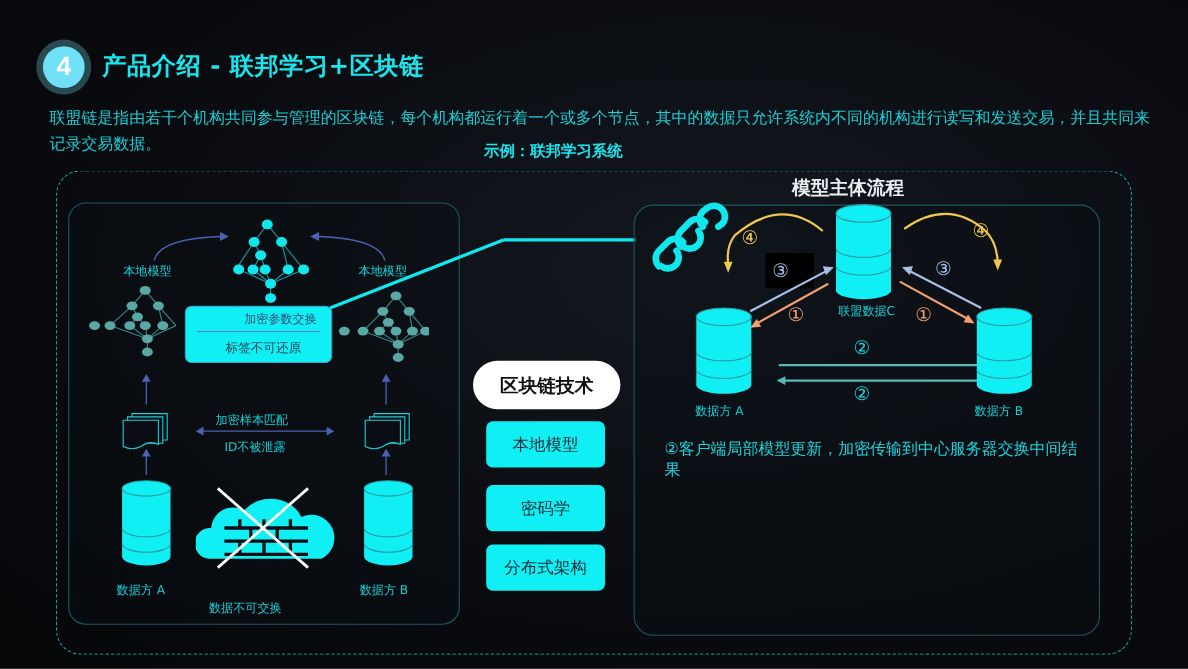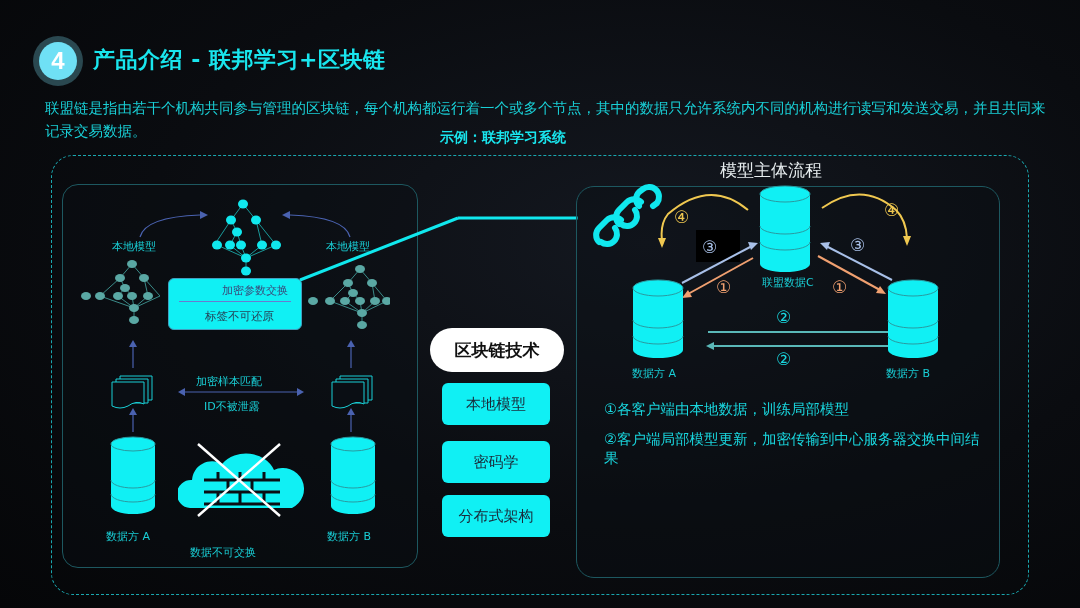--- a/index.html
+++ b/index.html
@@ -56,21 +56,21 @@
     left:442px; width:108px; height:42px; border-radius:6px; background:#10f0f4;
     color:#1a2a3a; font-size:15px; display:flex; align-items:center; justify-content:center; cursor:pointer;
   }
 
   
   .right-panel {
     left:576px; top:186px; width:424px; height:392px;
     border:1px solid #1d5860; border-radius:18px;
     background:rgba(10,14,20,0.4);
   }
-  .rp-title { left:720px; top:159px; font-size:17px; color:#e8eef0; }
+  .rp-title { left:720px; top:159px; font-size:17px; color:#e8eef0;font-weight:bold; }
   .steps { left:604px; top:400px; width:380px; font-size:14.5px; line-height:19px; color:#19d6de; }
   .steps p { margin-bottom:11px; }
 </style>
 </head>
 <body>
 
 <div class="abs badge">
   <div class="badge-inner">4</div>
 </div>
 <div class="abs title">产品介绍 - 联邦学习+区块链</div>
@@ -344,15 +344,14 @@
 <div class="abs" style="left:716px;top:277px;font-size:17px;color:#f0a070;">①</div>
 <div class="abs" style="left:832px;top:277px;font-size:17px;color:#f0a070;">①</div>
 <div class="abs" style="left:776px;top:307px;font-size:17px;color:#19d6de;">②</div>
 <div class="abs" style="left:776px;top:349px;font-size:17px;color:#19d6de;">②</div>
 
 <div class="abs small-label" style="left:762px;top:275px;">联盟数据C</div>
 <div class="abs small-label" style="left:632px;top:366px;">数据方 A</div>
 <div class="abs small-label" style="left:886px;top:366px;">数据方 B</div>
 
 <div class="abs steps">
-  <p>①各客户端由本地数据，训练局部模型</p>
   <p>②客户端局部模型更新，加密传输到中心服务器交换中间结果</p>
 </div>
 
 </body></html>

